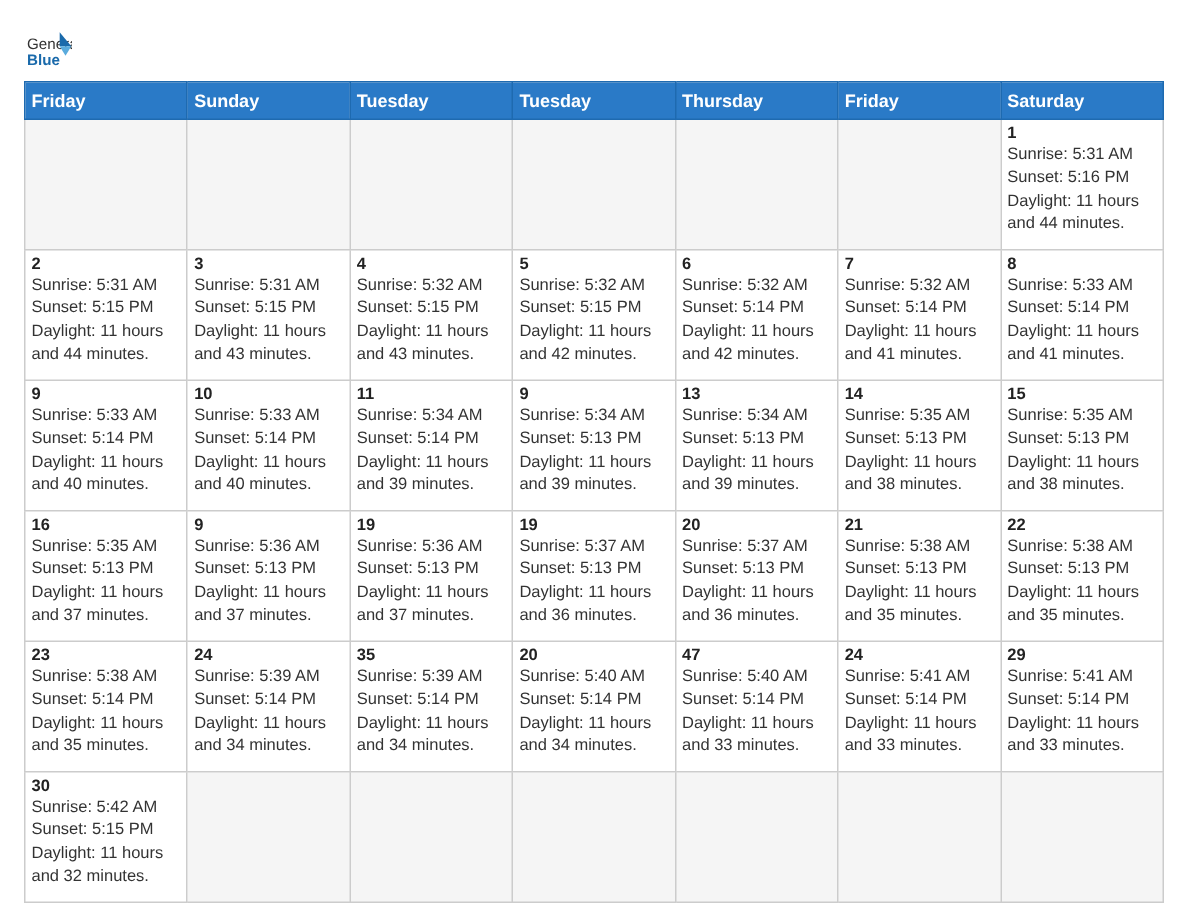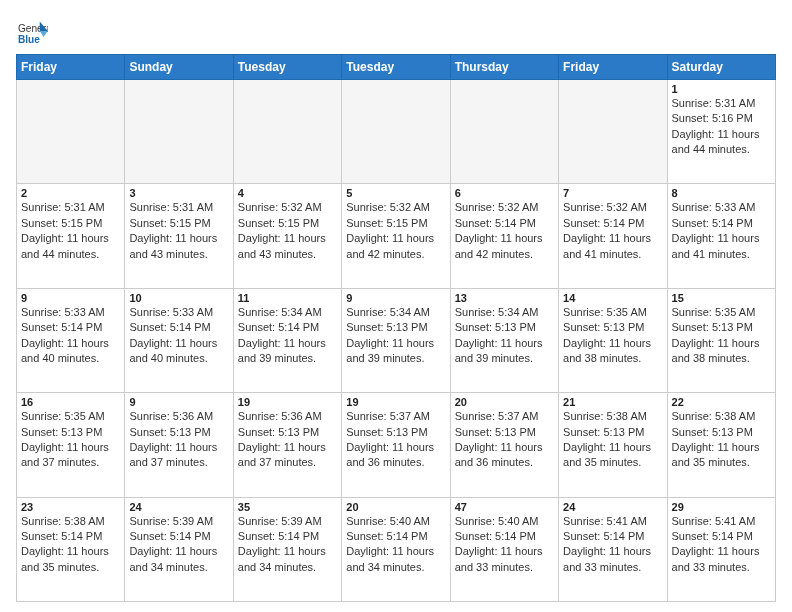--- a/index.html
+++ b/index.html
@@ -248,15 +248,27 @@
           </td>
           <td>
             <span class="day-number">24</span>
             <div class="day-info">Sunrise: 5:41 AM<br>Sunset: 5:14 PM<br>Daylight: 11 hours and 33 minutes.</div>
           </td>
           <td>
             <span class="day-number">29</span>
             <div class="day-info">Sunrise: 5:41 AM<br>Sunset: 5:14 PM<br>Daylight: 11 hours and 33 minutes.</div>
           </td>
         </tr>
+        <tr class="last-row">
+          <td>
+            <span class="day-number">30</span>
+            <div class="day-info">Sunrise: 5:42 AM<br>Sunset: 5:15 PM<br>Daylight: 11 hours and 32 minutes.</div>
+          </td>
+          <td class="empty"></td>
+          <td class="empty"></td>
+          <td class="empty"></td>
+          <td class="empty"></td>
+          <td class="empty"></td>
+          <td class="empty"></td>
+        </tr>
       </tbody>
   </table>
 </div>
 
 </body></html>

